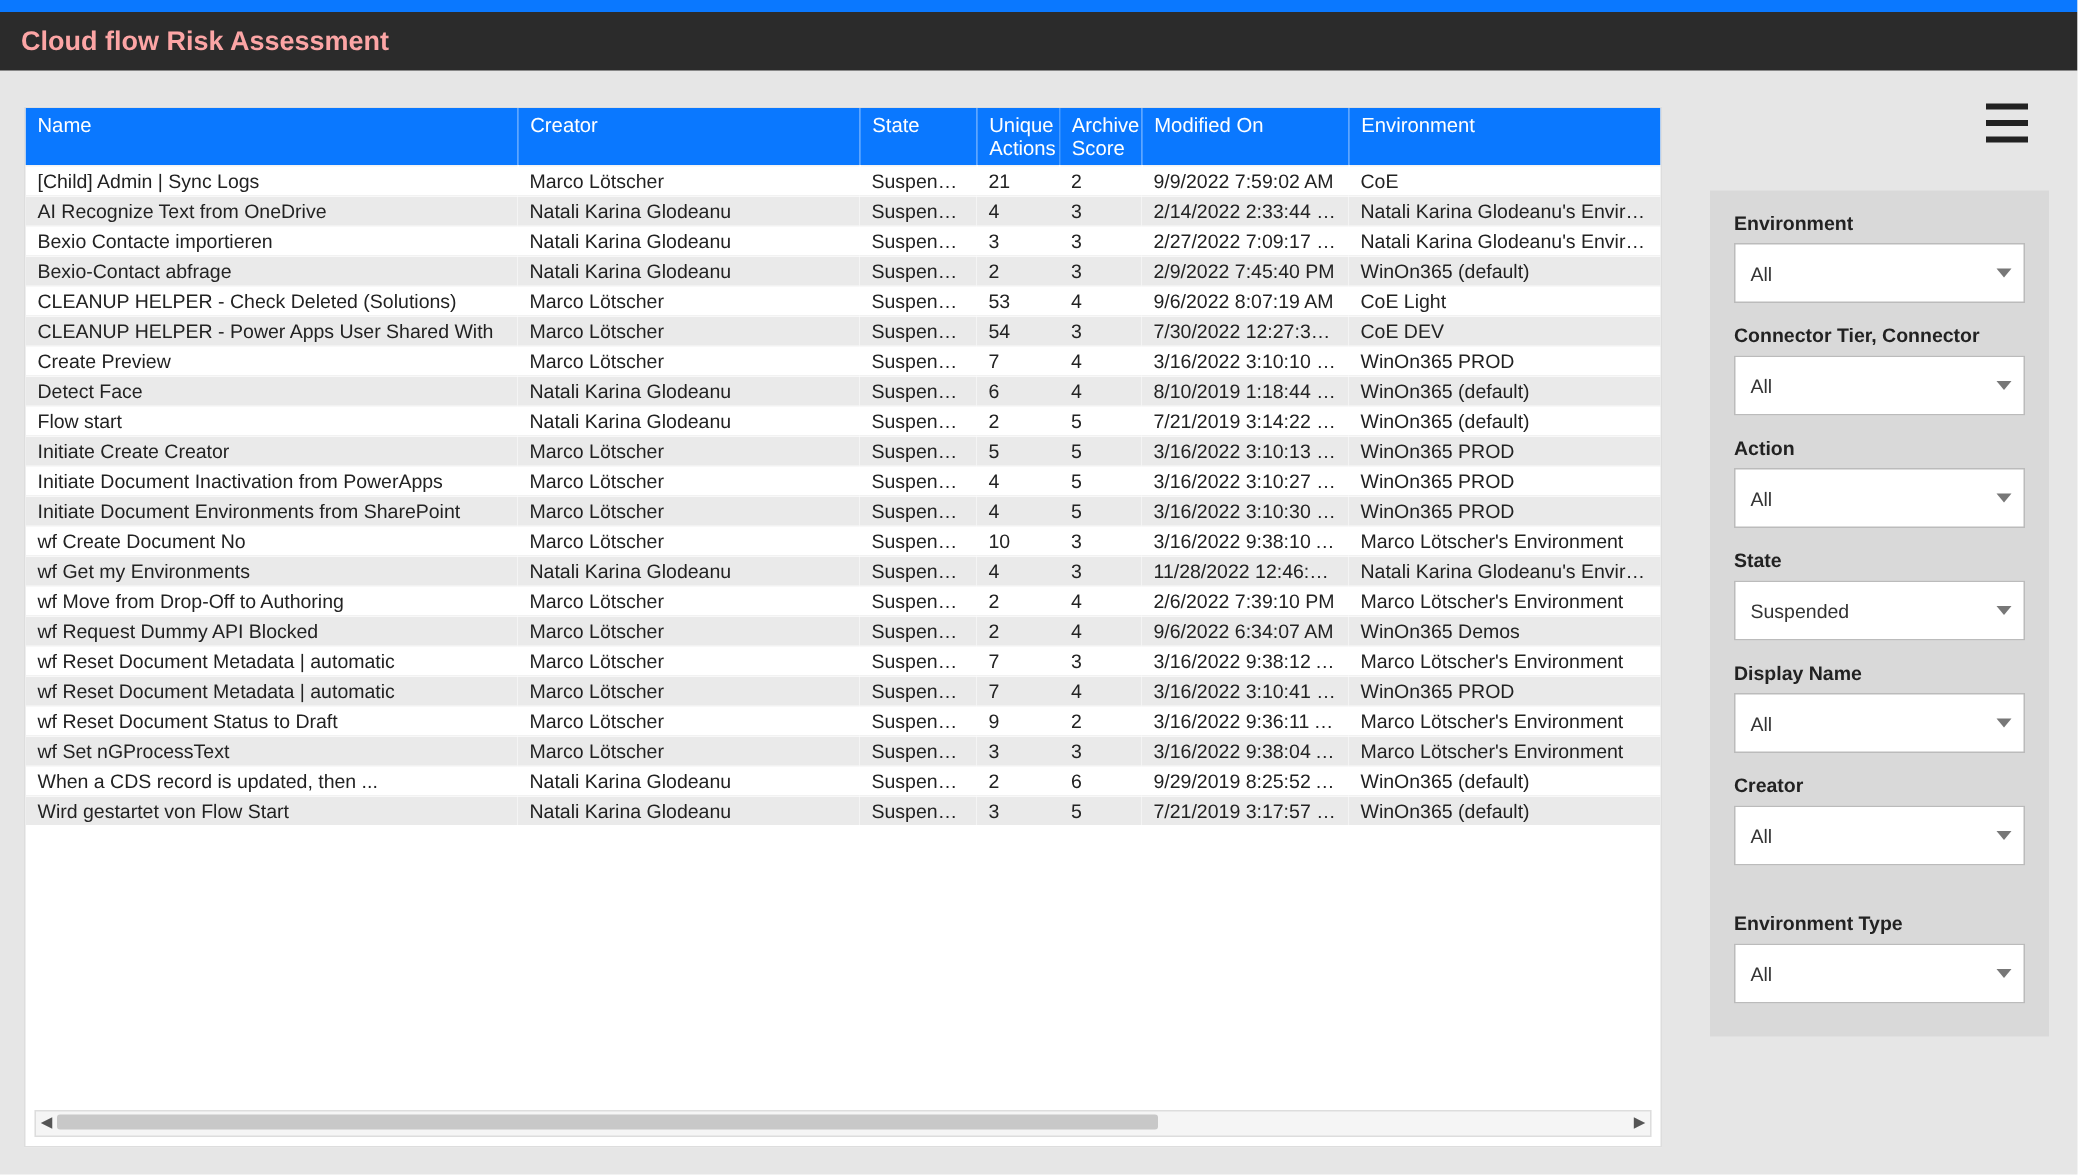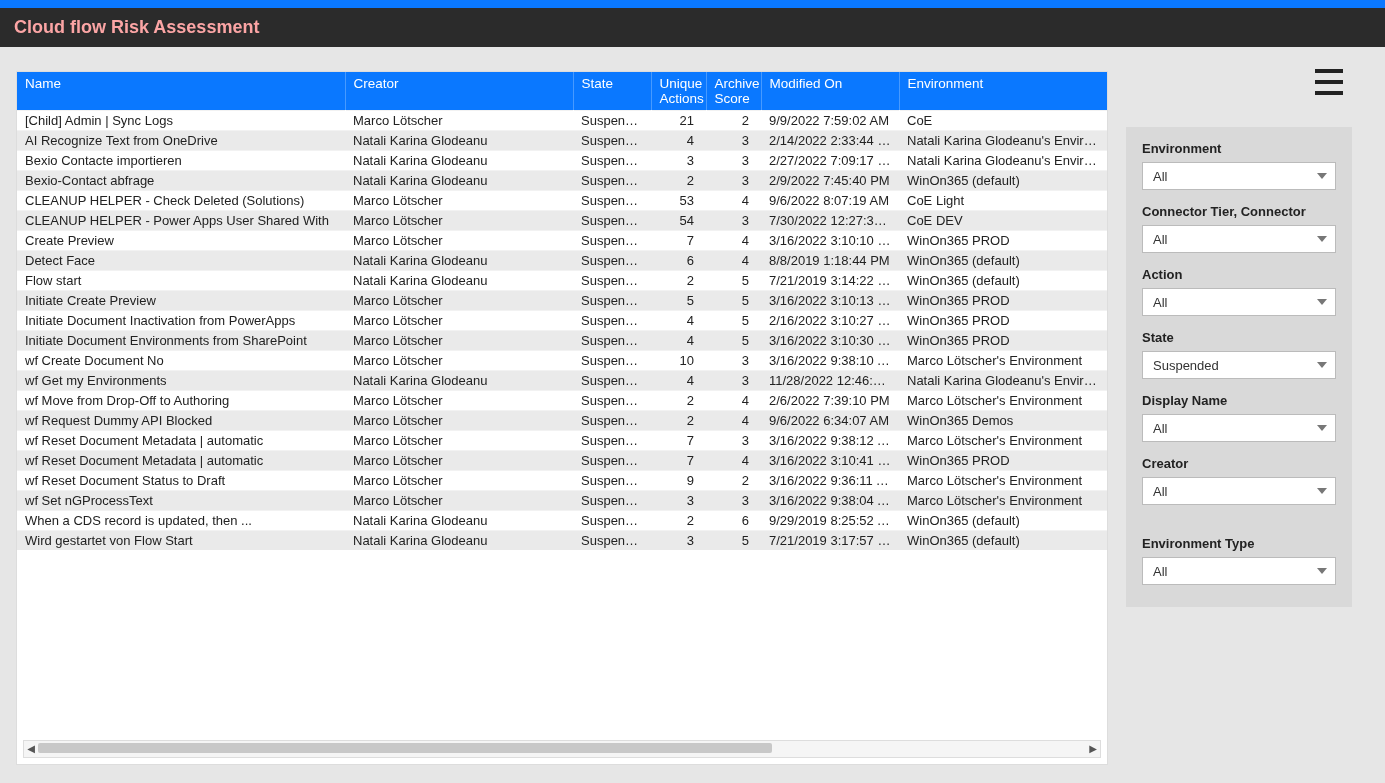--- a/index.html
+++ b/index.html
@@ -19,21 +19,21 @@
   .header-bar {
     background: #2b2b2b;
     color: #fca5a5;
     padding: 9px 14px;
     font-size: 18px;
     font-weight: 600;
   }
   .content {
     display: flex;
     padding: 24px 28px 12px 16px;
-    gap: 18px;
+    gap: 32px;
   }
   .left-panel {
     flex: 0 0 1090px;
     background: #fff;
     display: flex;
     flex-direction: column;
     border: 1px solid #ddd;
     position: relative;
     height: 694px;
   }
@@ -62,21 +62,21 @@
     padding: 2px 8px;
     font-size: 13px;
     height: 19.5px;
     overflow: hidden;
     white-space: nowrap;
     text-overflow: ellipsis;
     border-top: 1px solid #f2f2f2;
   }
   tbody tr:nth-child(even) td { background: #eaeaea; }
   tbody tr:nth-child(odd) td { background: #fff; }
-  .col-actions, .col-score { text-align: right; padding-right: 12px; }
+  .col-actions, .col-score { text-align: left; padding-right: 12px; }
   .hscroll {
     height: 18px;
     margin: 4px 6px 6px 6px;
     display: flex;
     align-items: center;
     background: #f5f5f5;
     border: 1px solid #ddd;
   }
   .hscroll .arrow { width: 14px; text-align:center; color:#555; font-size:10px; line-height:1; }
   .hscroll .track { flex:1; position:relative; height:100%; }
@@ -107,21 +107,21 @@
   .filter-label {
     font-weight: 600;
     font-size: 13px;
     margin-bottom: 6px;
     display: block;
     color: #222;
   }
   .filter-select {
     background: #fff;
     border: 1px solid #bbb;
-    height: 28px;
+    height: 40px;
     display: flex;
     align-items: center;
     justify-content: space-between;
     padding: 0 8px 0 10px;
     font-size: 13px;
     color: #333;
     cursor: pointer;
   }
   .chev {
     width: 0; height: 0;
@@ -226,48 +226,48 @@
               <td class="col-score">4</td>
               <td>3/16/2022 3:10:10 PM</td>
               <td>WinOn365 PROD</td>
             </tr>
             <tr>
               <td>Detect Face</td>
               <td>Natali Karina Glodeanu</td>
               <td>Suspended</td>
               <td class="col-actions">6</td>
               <td class="col-score">4</td>
-              <td>8/8/2019 1:18:44 PM</td>
+              <td>8/10/2019 1:18:44 PM</td>
               <td>WinOn365 (default)</td>
             </tr>
             <tr>
               <td>Flow start</td>
               <td>Natali Karina Glodeanu</td>
               <td>Suspended</td>
               <td class="col-actions">2</td>
               <td class="col-score">5</td>
               <td>7/21/2019 3:14:22 PM</td>
               <td>WinOn365 (default)</td>
             </tr>
             <tr>
-              <td>Initiate Create Preview</td>
+              <td>Initiate Create Creator</td>
               <td>Marco Lötscher</td>
               <td>Suspended</td>
               <td class="col-actions">5</td>
               <td class="col-score">5</td>
               <td>3/16/2022 3:10:13 PM</td>
               <td>WinOn365 PROD</td>
             </tr>
             <tr>
               <td>Initiate Document Inactivation from PowerApps</td>
               <td>Marco Lötscher</td>
               <td>Suspended</td>
               <td class="col-actions">4</td>
               <td class="col-score">5</td>
-              <td>2/16/2022 3:10:27 PM</td>
+              <td>3/16/2022 3:10:27 PM</td>
               <td>WinOn365 PROD</td>
             </tr>
             <tr>
               <td>Initiate Document Environments from SharePoint</td>
               <td>Marco Lötscher</td>
               <td>Suspended</td>
               <td class="col-actions">4</td>
               <td class="col-score">5</td>
               <td>3/16/2022 3:10:30 PM</td>
               <td>WinOn365 PROD</td>

